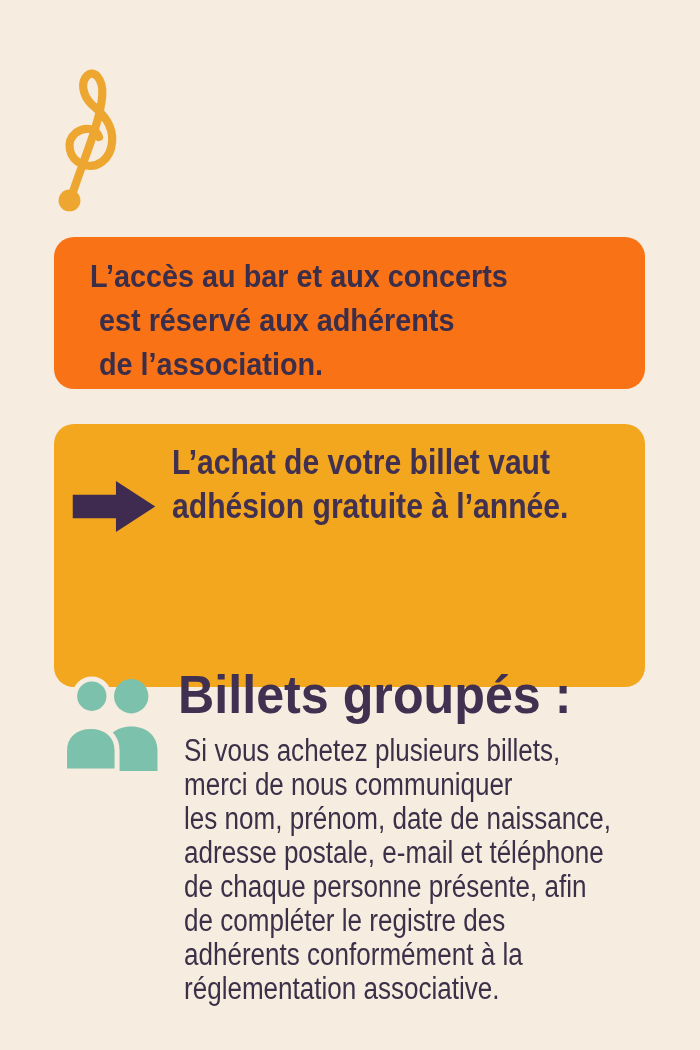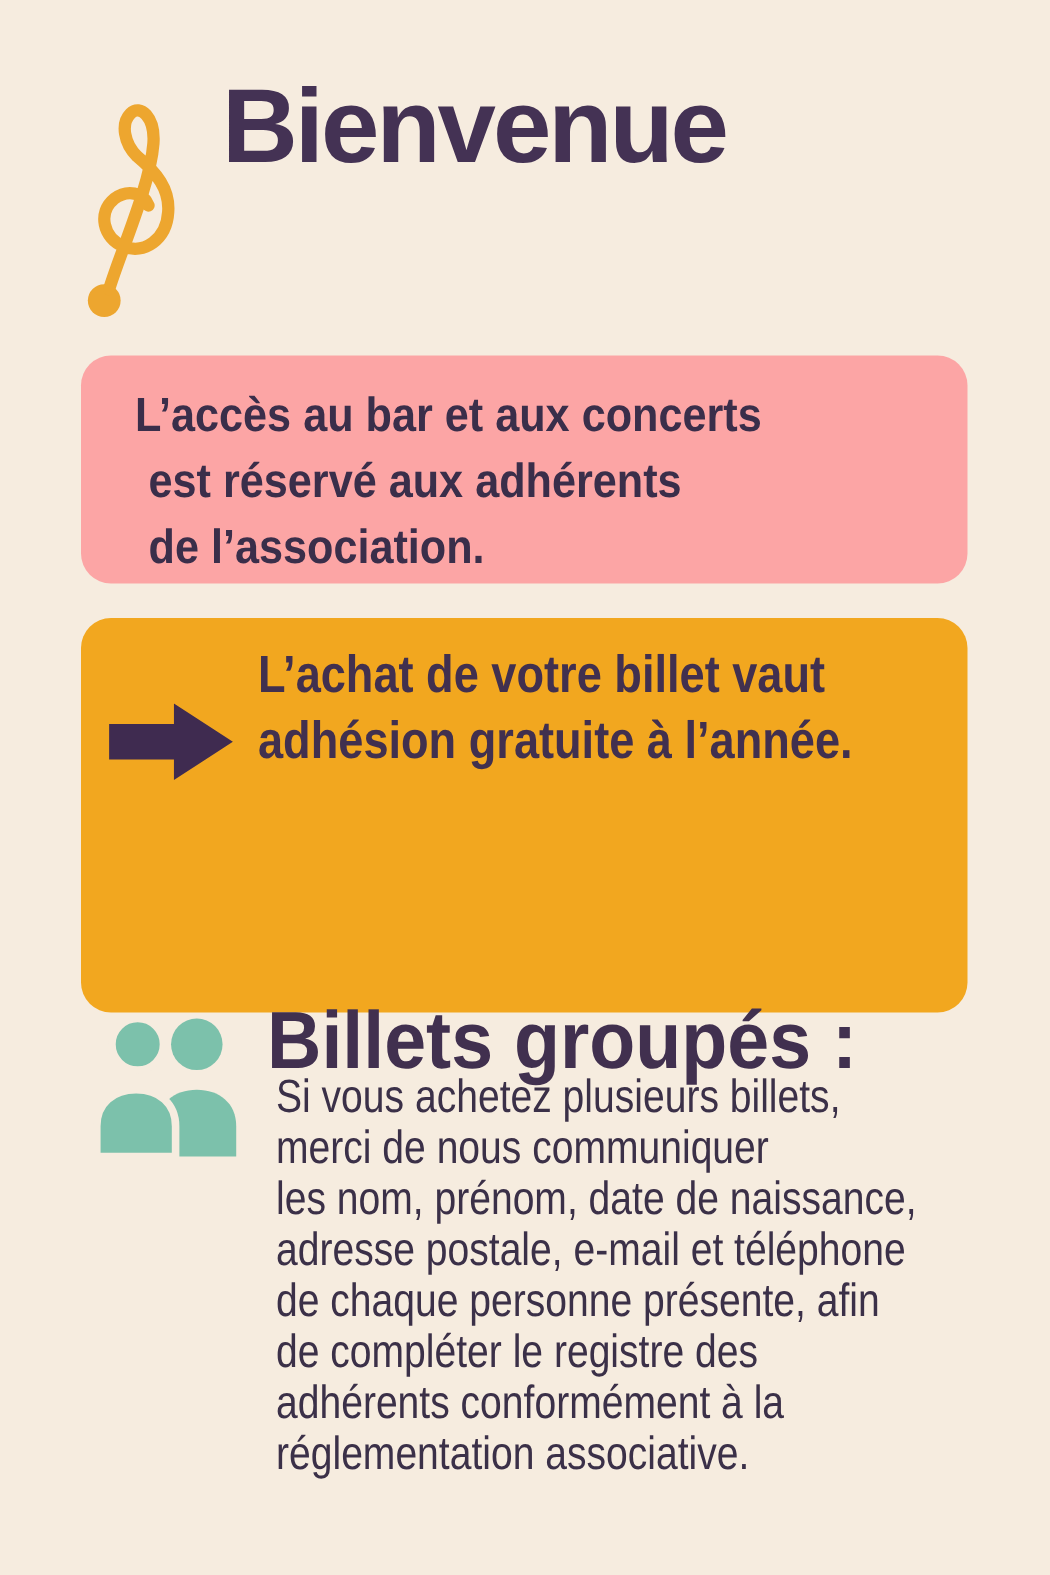--- a/index.html
+++ b/index.html
@@ -21,34 +21,34 @@
     position: absolute; left: 148px; top: 38px;
     font-size: 70px; font-weight: 700;
     line-height: 92px; letter-spacing: -2px;
     color: #443254; white-space: nowrap;
   }
 
   
   .teal-box {
     position: absolute; left: 54px; top: 237px;
     width: 591px; height: 152px;
-    background: #fca5a5; border-radius: 20px;
+    background: #f97316; border-radius: 20px;
     box-sizing: border-box;
     padding: 17px 0 0 36px;
   }
   .teal-box .line {
     font-size: 32px; font-weight: 700; line-height: 44px;
     color: #3a2e4a; white-space: nowrap;
     transform: scaleX(0.9); transform-origin: left center;
   }
   .teal-box .line.ind { padding-left: 10px; }
 
   
   .orange-box {
-    position: absolute; left: 54px; top: 412px;
+    position: absolute; left: 54px; top: 424px;
     width: 591px; height: 263px;
     background: #f2a71f; border-radius: 20px;
   }
   .arrow {
     position: absolute; left: 18px; top: 55px;
     width: 84px; height: 55px;
   }
   .orange-text { position: absolute; left: 118px; top: 16px; }
   .orange-text .bold-line {
     font-size: 35px; font-weight: 700; line-height: 44px;
@@ -73,42 +73,41 @@
     position: absolute; left: 60px; top: 674px;
     width: 102px; height: 98px;
   }
   .section-heading {
     position: absolute; left: 178px; top: 664px;
     font-size: 54px; font-weight: 700; line-height: 60px;
     color: #41304f; white-space: nowrap;
     transform: scaleX(0.93); transform-origin: left center;
   }
   .section-body {
-    position: absolute; left: 184px; top: 714px;
+    position: absolute; left: 184px; top: 734px;
   }
   .section-body .body-line {
     font-size: 31px; font-weight: 400; line-height: 34px;
     color: #3b3048; white-space: nowrap;
     transform: scaleX(0.84); transform-origin: left center;
   }
 </style>
 </head>
 <body>
 
 <div class="clef">
   <svg viewBox="0 0 75 144" width="82" height="158">
     <circle cx="16" cy="130" r="10" fill="#eda62f"></circle>
     <path d="M19 123 C26 100 44 60 46 34 C47 18 38 10 32 16 C26 22 28 34 36 42
              C48 52 56 62 55 76 C54 93 40 102 28 97 C15 92 12 76 22 68
              C30 62 40 64 43 72" fill="none" stroke="#eda62f" stroke-width="7.5" stroke-linecap="round" stroke-linejoin="round"></path>
   </svg>
 </div>
 
 <div class="title">
-  <div>Bienvenue</div>
 </div>
 
 <div class="teal-box">
   <div class="line">L’accès au bar et aux concerts</div>
   <div class="line ind">est réservé aux adhérents</div>
   <div class="line ind">de l’association.</div>
 </div>
 
 <div class="orange-box">
   <div class="arrow">

